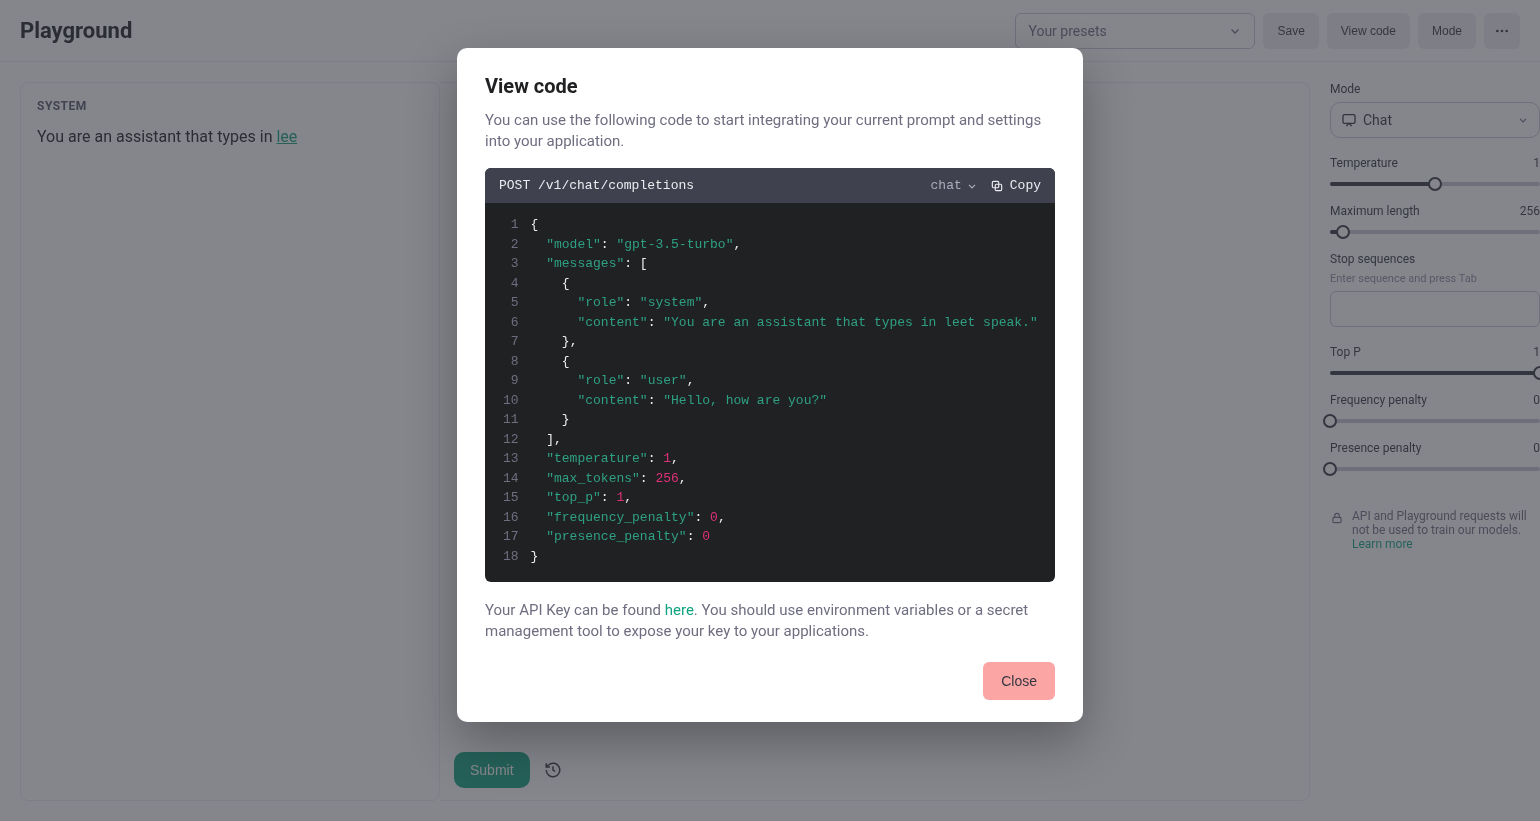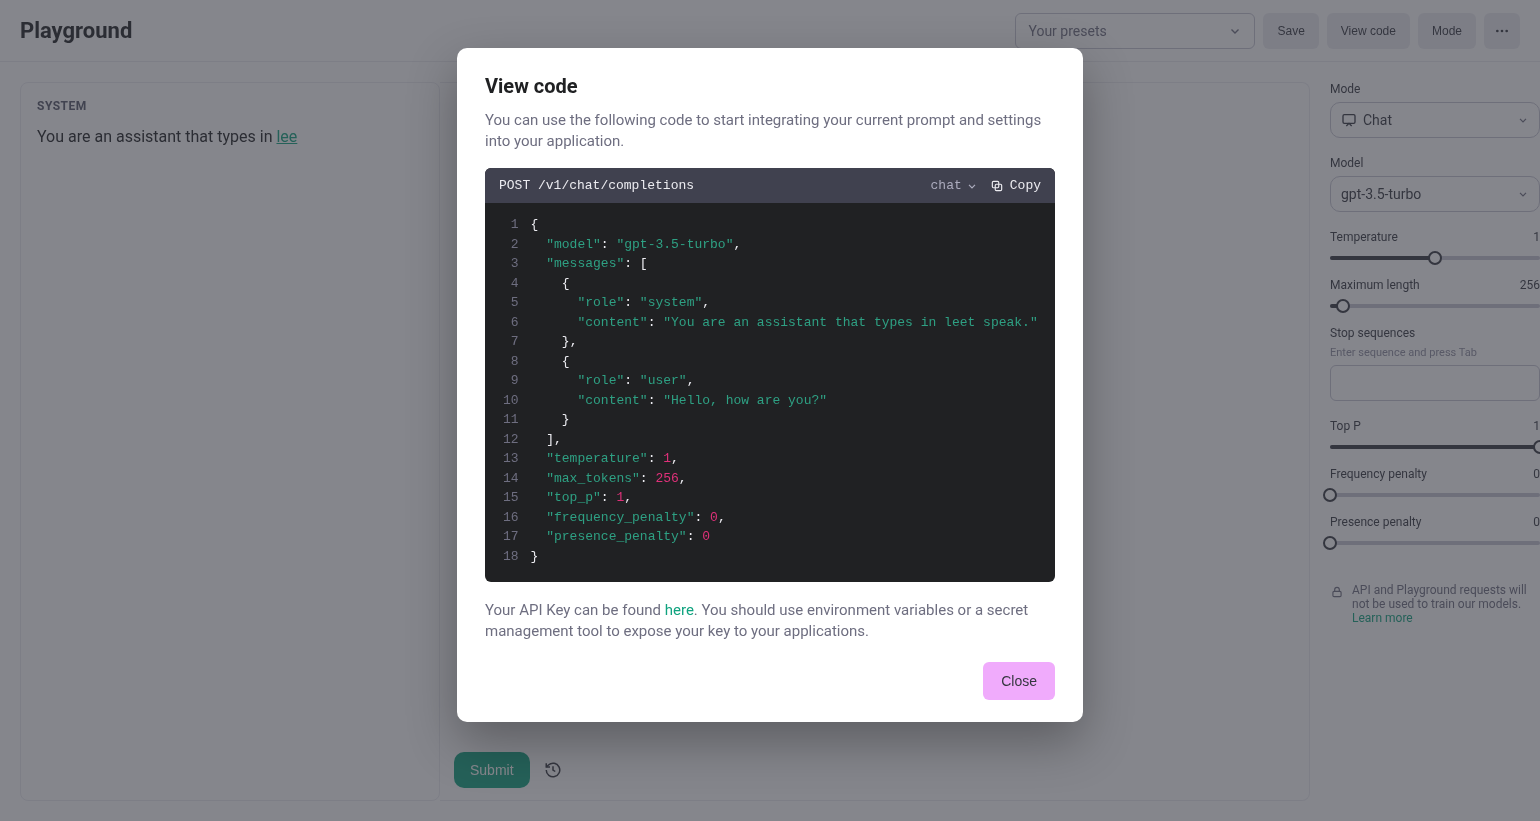--- a/index.html
+++ b/index.html
@@ -278,21 +278,21 @@
   .modal-footer-note a { color: #10a37f; text-decoration: none; }
   .modal-actions {
     display: flex;
     justify-content: flex-end;
     margin-top: 20px;
   }
   .close-btn {
     height: 38px;
     padding: 0 18px;
     border-radius: 6px;
-    background: #f0abfc;
+    background: #fca5a5;
     color: #353740;
     font-size: 14px;
     border: none;
     cursor: pointer;
   }
 
   svg { display:block; }
 </style>
 </head>
 <body>
@@ -353,29 +353,20 @@
               <rect x="3" y="4" width="18" height="13" rx="2"></rect>
               <path d="M8 21l4-4 4 4"></path>
             </svg>
           <span style="flex:1">Chat</span>
           <svg width="12" height="12" viewBox="0 0 20 20" fill="none" stroke="#6e6e80" stroke-width="2">
               <polyline points="5 8 10 13 15 8"></polyline>
             </svg>
         </div>
       </div>
 
-      <div class="sb-group">
-        <div class="sb-label">Model</div>
-        <div class="sb-select">
-          <span style="flex:1">gpt-3.5-turbo</span>
-          <svg width="12" height="12" viewBox="0 0 20 20" fill="none" stroke="#6e6e80" stroke-width="2">
-              <polyline points="5 8 10 13 15 8"></polyline>
-            </svg>
-        </div>
-      </div>
 
       <div class="sb-group">
         <div class="sb-label">
           <span>Temperature</span>
           <span>1</span>
         </div>
         <div class="slider-track">
           <div class="slider-fill" style="width:50%"></div>
           <div class="slider-thumb" style="left:50%"></div>
         </div>

